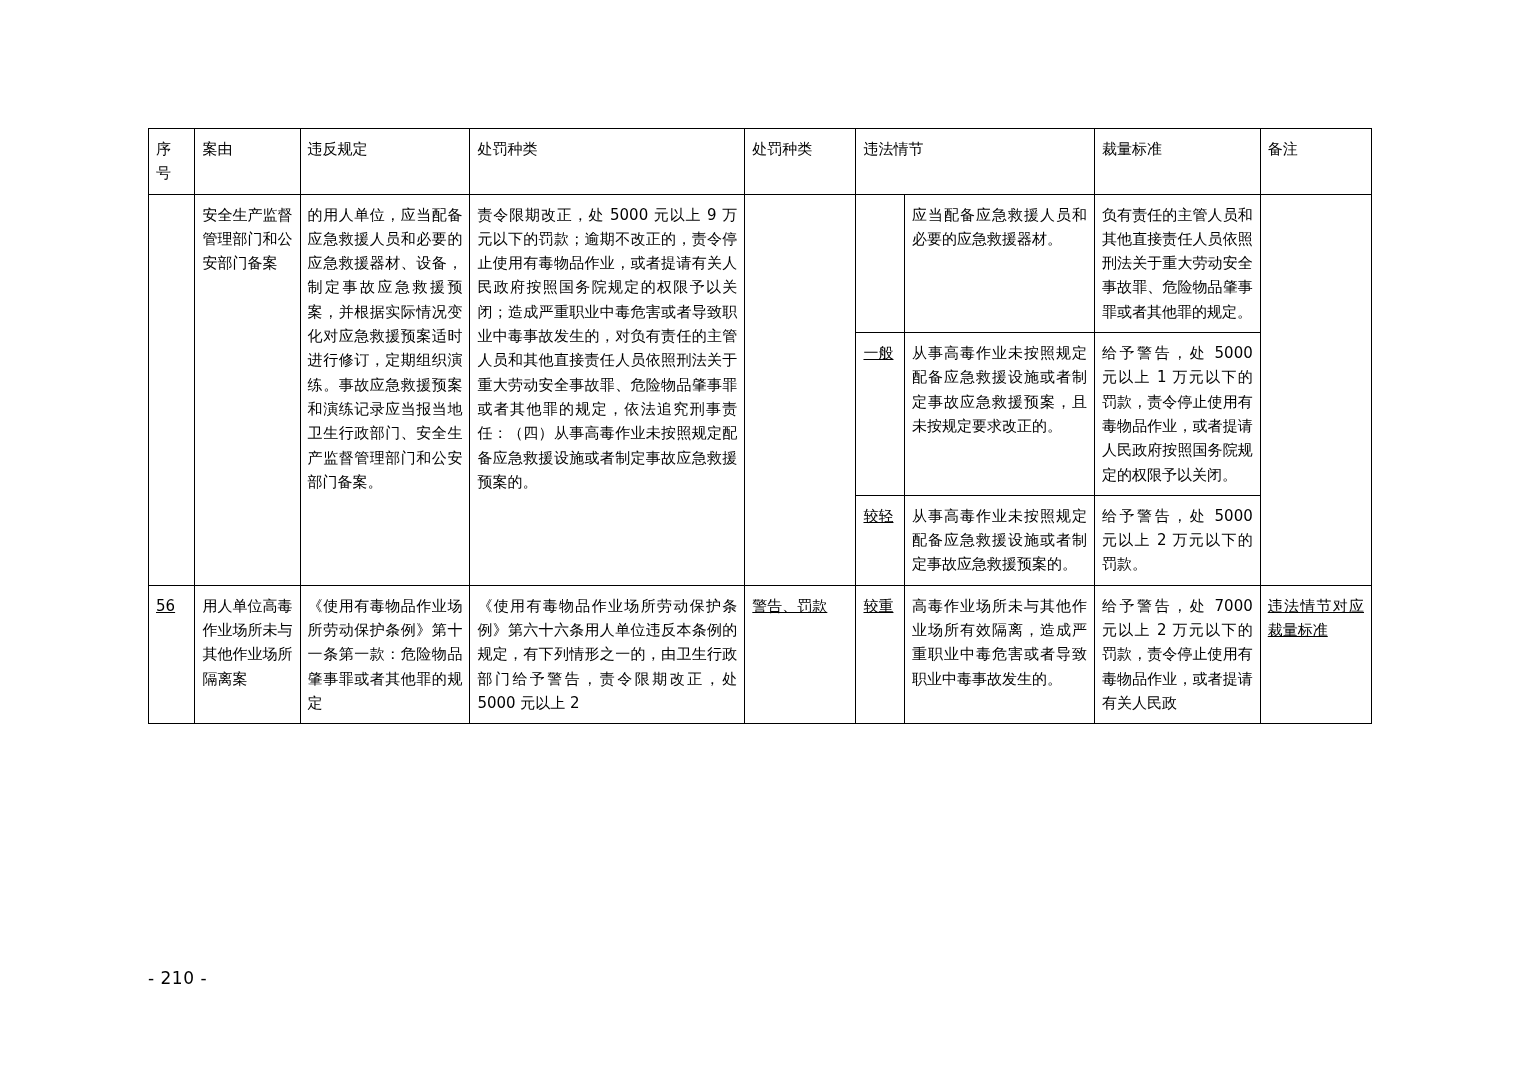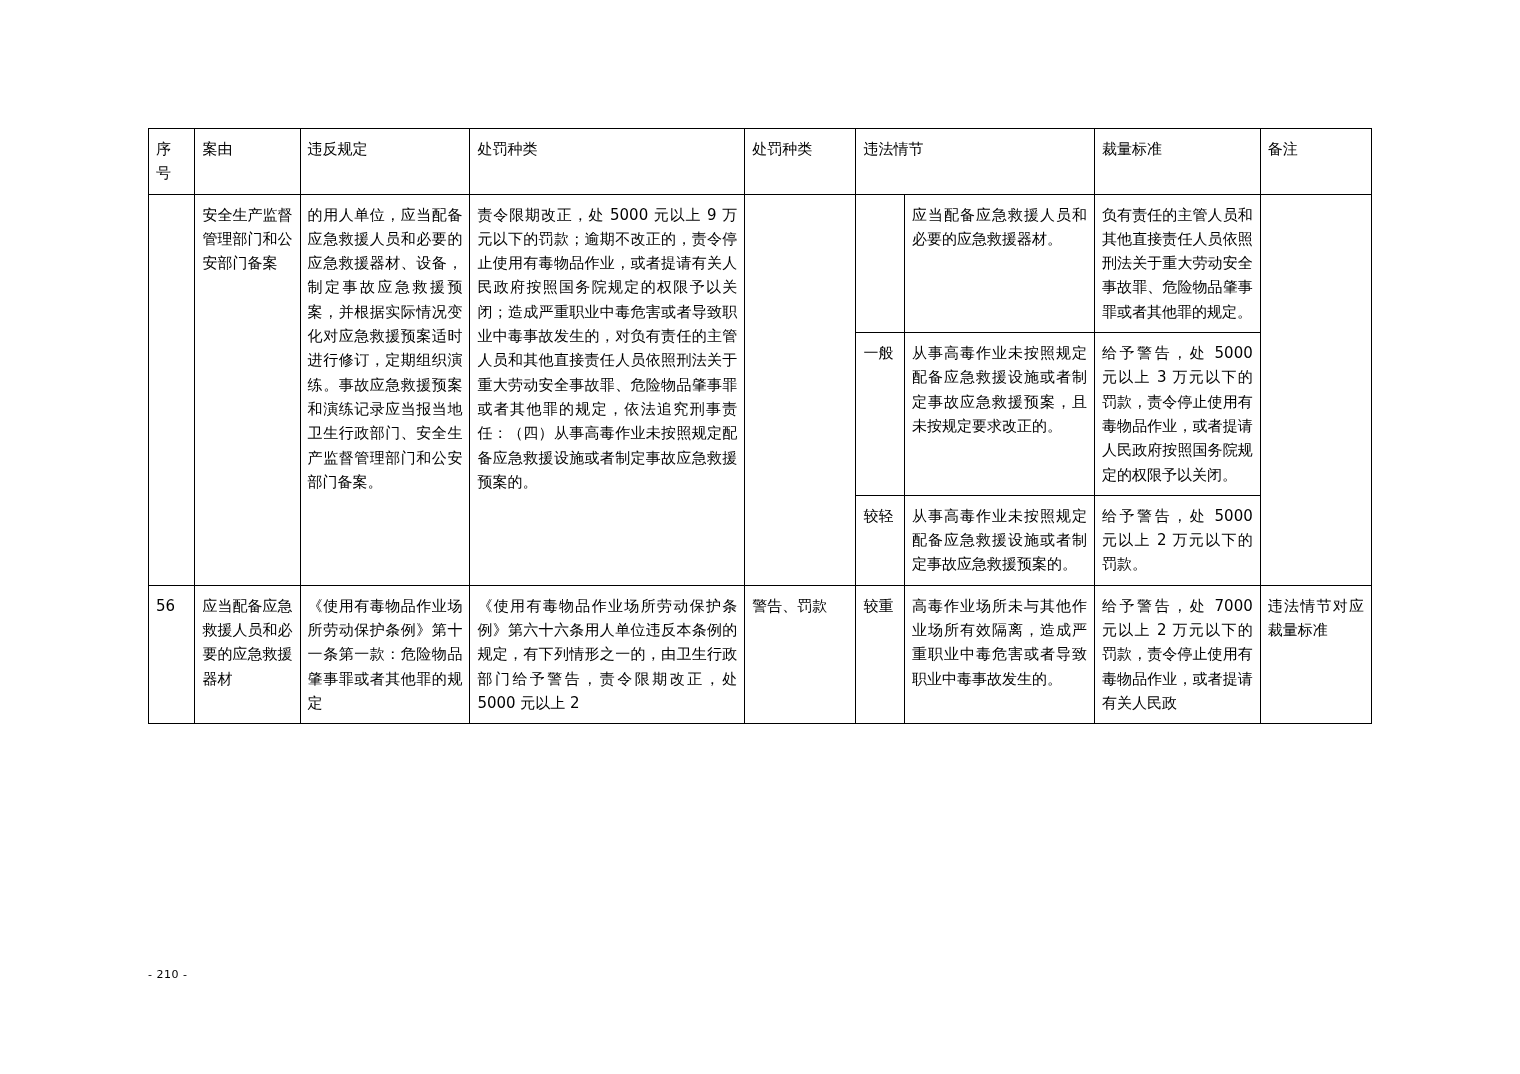--- a/index.html
+++ b/index.html
@@ -51,28 +51,29 @@
   .c-basis { width: 272px; }
   .c-ptype { width: 110px; }
   .c-sev   { width: 48px; }
   .c-circ  { width: 188px; }
   .c-std   { width: 164px; }
   .c-note  { width: 110px; }
 
   .center-mid {
     text-align: center;
     vertical-align: middle;
+    text-decoration: underline;
   }
   .vmid { vertical-align: middle; }
   .seq-head span { display: block; }
   .page-number {
     position: absolute;
     left: 148px;
     top: 968px;
-    font-size: 11px;
+    font-size: 17px;
     letter-spacing: 0.5px;
   }
 </style>
 </head>
 <body>
 
 <div class="page">
 
   <table class="doc-table">
     <colgroup>
@@ -110,31 +111,31 @@
         <td rowspan="3">责令限期改正，处 5000 元以上 9 万元以下的罚款；逾期不改正的，责令停止使用有毒物品作业，或者提请有关人民政府按照国务院规定的权限予以关闭；造成严重职业中毒危害或者导致职业中毒事故发生的，对负有责任的主管人员和其他直接责任人员依照刑法关于重大劳动安全事故罪、危险物品肇事罪或者其他罪的规定，依法追究刑事责任：（四）从事高毒作业未按照规定配备应急救援设施或者制定事故应急救援预案的。</td>
         <td rowspan="3" class="center-mid"></td>
         <td class="center-mid"></td>
         <td>应当配备应急救援人员和必要的应急救援器材。</td>
         <td>负有责任的主管人员和其他直接责任人员依照刑法关于重大劳动安全事故罪、危险物品肇事罪或者其他罪的规定。</td>
         <td rowspan="3" class="center-mid"></td>
       </tr>
       <tr>
         <td class="center-mid">一般</td>
         <td>从事高毒作业未按照规定配备应急救援设施或者制定事故应急救援预案，且未按规定要求改正的。</td>
-        <td>给予警告，处 5000 元以上 3 万元以下的罚款，责令停止使用有毒物品作业，或者提请人民政府按照国务院规定的权限予以关闭。</td>
+        <td>给予警告，处 5000 元以上 1 万元以下的罚款，责令停止使用有毒物品作业，或者提请人民政府按照国务院规定的权限予以关闭。</td>
       </tr>
       <tr>
         <td class="center-mid">较轻</td>
         <td>从事高毒作业未按照规定配备应急救援设施或者制定事故应急救援预案的。</td>
         <td class="vmid">给予警告，处 5000 元以上 2 万元以下的罚款。</td>
       </tr>
 
       <tr>
         <td class="center-mid">56</td>
-        <td>应当配备应急救援人员和必要的应急救援器材</td>
+        <td>用人单位高毒作业场所未与其他作业场所隔离案</td>
         <td>《使用有毒物品作业场所劳动保护条例》第十一条第一款：危险物品肇事罪或者其他罪的规定</td>
         <td>《使用有毒物品作业场所劳动保护条例》第六十六条用人单位违反本条例的规定，有下列情形之一的，由卫生行政部门给予警告，责令限期改正，处 5000 元以上 2</td>
         <td class="center-mid">警告、罚款</td>
         <td class="center-mid">较重</td>
         <td>高毒作业场所未与其他作业场所有效隔离，造成严重职业中毒危害或者导致职业中毒事故发生的。</td>
         <td>给予警告，处 7000 元以上 2 万元以下的罚款，责令停止使用有毒物品作业，或者提请有关人民政</td>
         <td class="center-mid">违法情节对应裁量标准</td>
       </tr>
 
     </tbody>

